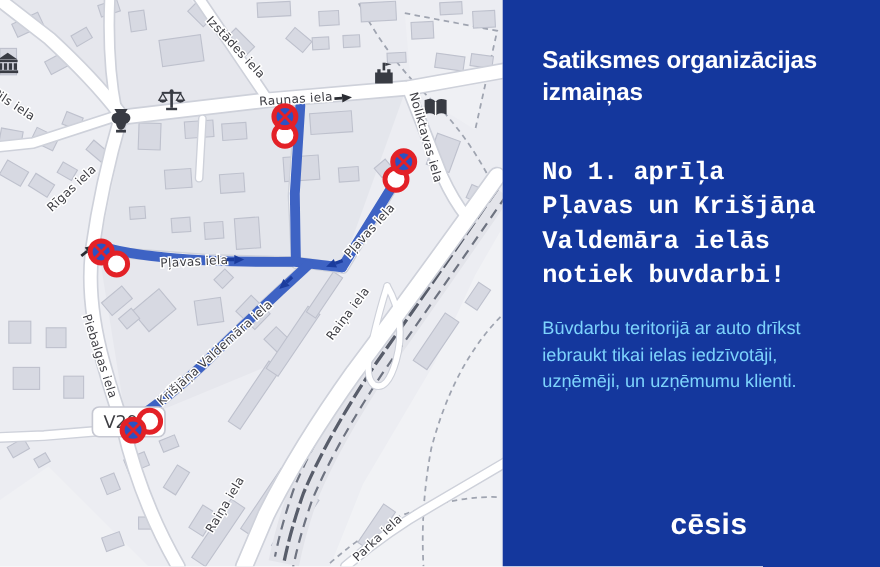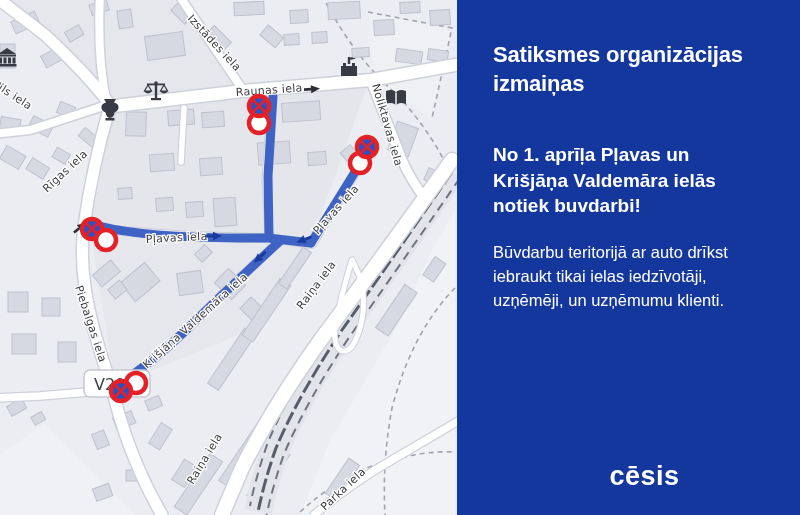--- a/index.html
+++ b/index.html
@@ -24,24 +24,24 @@
   .lbl     { font-family:"DejaVu Sans", sans-serif; font-size:11px; fill:#3c3c42;
              stroke:#ffffff; stroke-width:2.6px; paint-order:stroke; letter-spacing:.3px; }
   .badge-t { font-family:"DejaVu Sans", sans-serif; font-size:16px; fill:#3f3f44; }
   .icon    { fill:#383b43; }
 
   
   .panel { position:absolute; left:457px; top:0; width:343px; height:515px;
            background:#14379d; color:#fff; }
   .panel h1 { margin:40px 34px 0 36px; font-size:22px; line-height:1.32;
               font-weight:bold; letter-spacing:-0.2px; }
-  .panel h2 { margin:44px 34px 0 36px; max-width:252px; font-size:19px;
-              line-height:1.34; font-weight:bold; }
+  .panel h2 { margin:44px 34px 0 36px; max-width:252px; font-size:23px;
+              line-height:1.34; font-weight:bold;font-family:Liberation Mono, monospace; }
   .panel p  { margin:23px 30px 0 36px; max-width:288px; font-size:16.5px;
-              line-height:1.43; font-weight:normal; color:#ffffff; }
+              line-height:1.43; font-weight:normal; color:#7dd3fc; }
   .logo { position:absolute; bottom:23px; left:16px; width:100%; text-align:center;
           font-size:27px; font-weight:bold; letter-spacing:.5px; color:#fff; }
 </style>
 </head>
 <body>
 
 <div class="stage">
 
   <div class="map-wrap">
   <svg width="457" height="515" viewBox="0 0 457 515">

